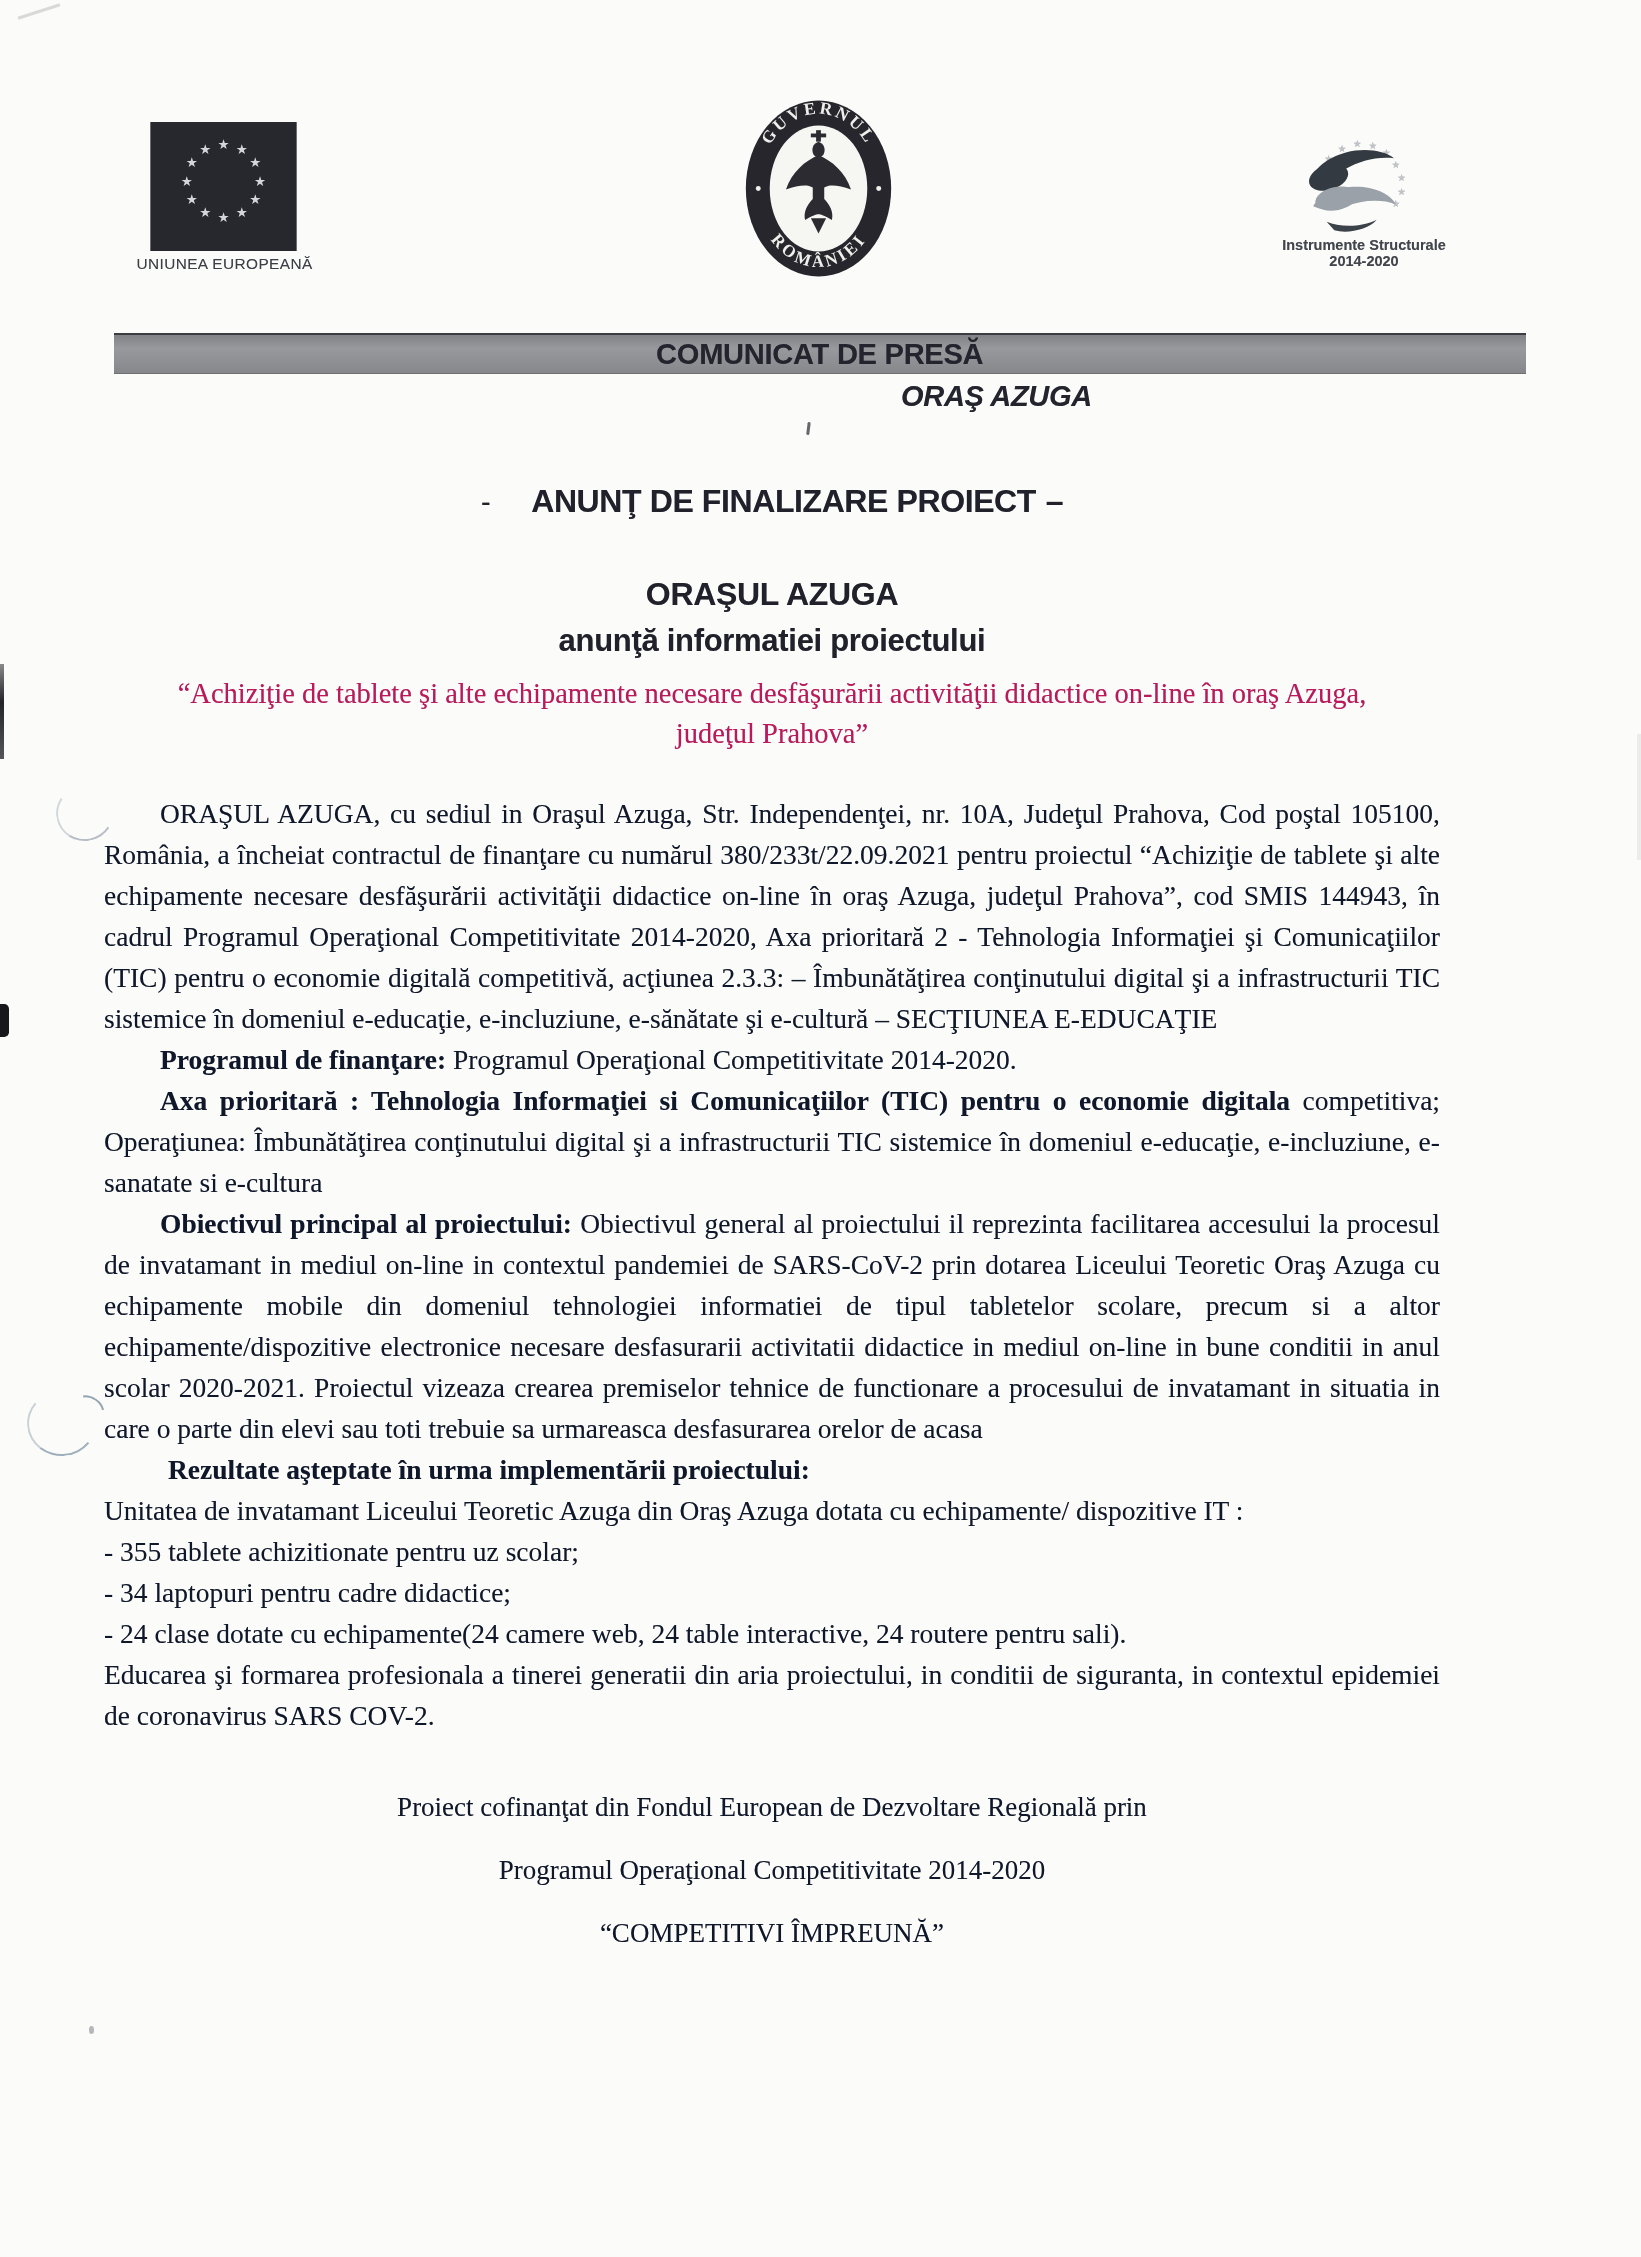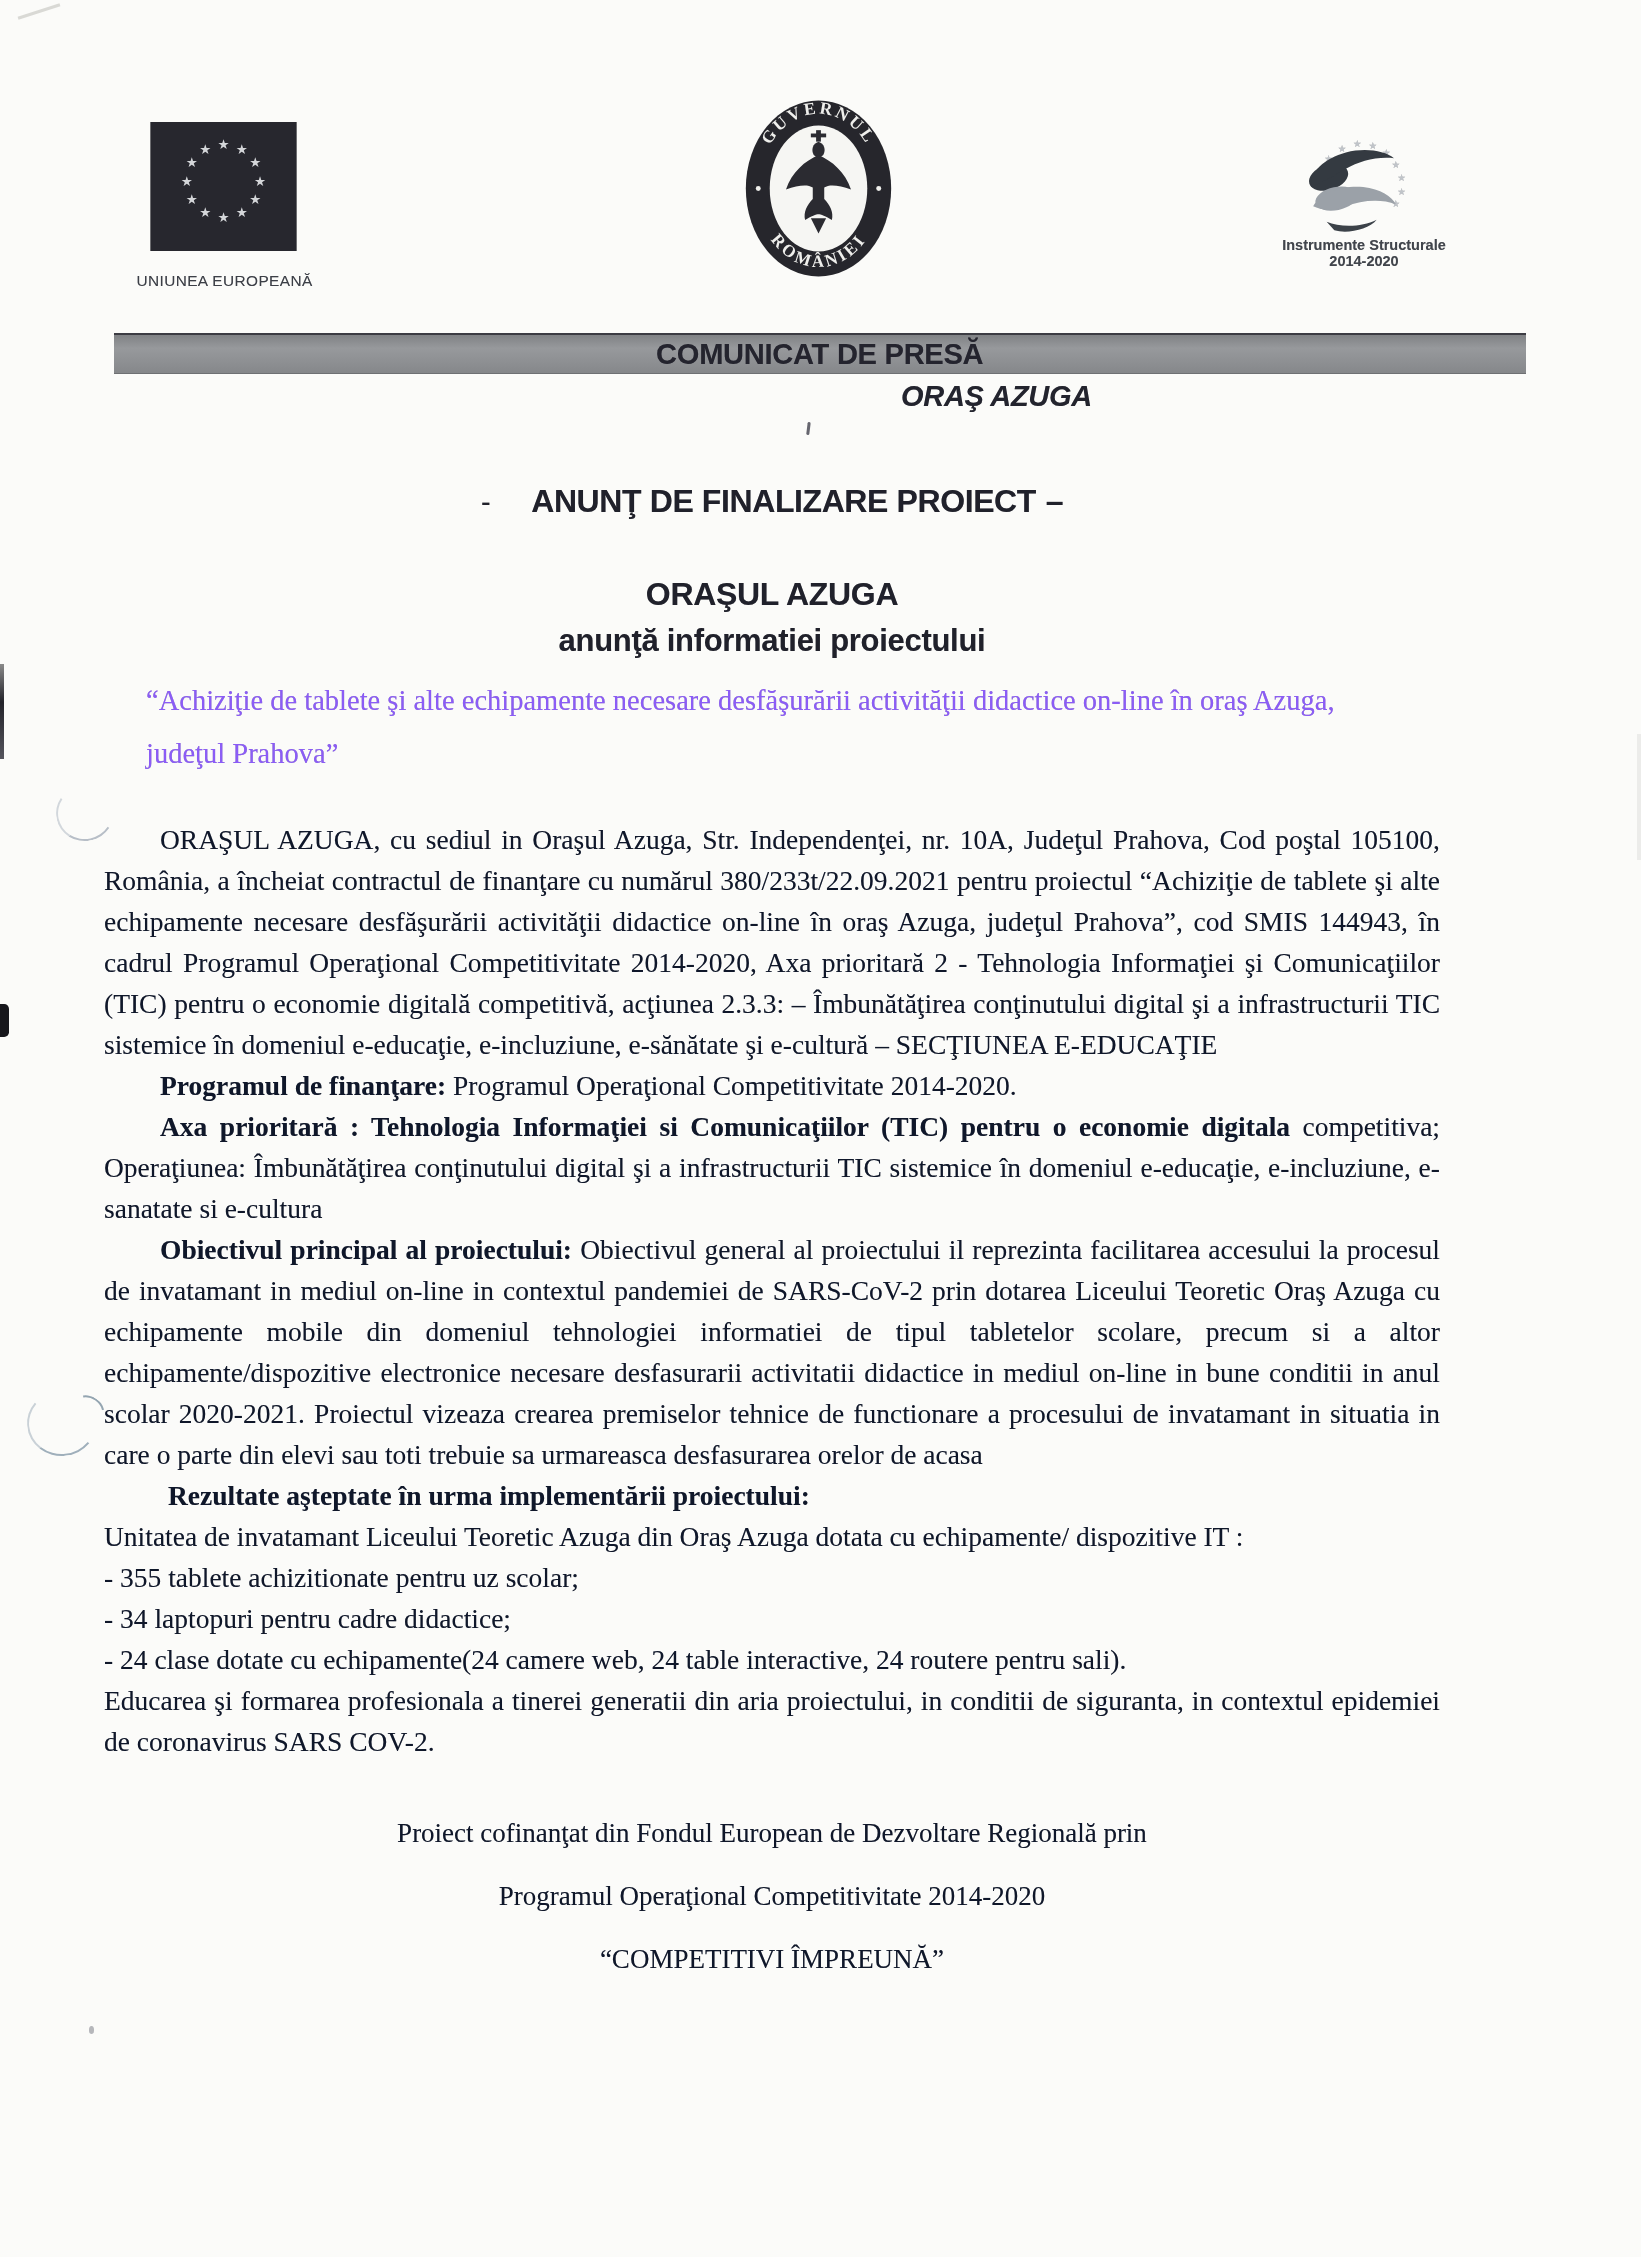--- a/index.html
+++ b/index.html
@@ -8,21 +8,21 @@
     background:#fbfbf9;
     font-family:"Liberation Sans", sans-serif;
     color:#20212b;
     overflow:hidden;
   }
   .page{position:absolute;inset:0;text-shadow:0 0 0.6px rgba(25,25,35,.32);}
   .serif{font-family:"Liberation Serif", serif;}
 
   
   .eu-logo{position:absolute;left:150px;top:122px;width:147px;}
-  .eu-label{margin-top:17px;margin-left:-27px;width:203px;text-align:center;
+  .eu-label{margin-top:0;margin-left:-27px;width:203px;text-align:center;
     font-size:15.4px;letter-spacing:0.4px;color:#3c3f47;font-weight:400;}
   .gov-seal{position:absolute;left:742px;top:97px;}
   .is-logo{position:absolute;left:1292px;top:137px;}
   .is-label{position:absolute;left:1253px;top:237px;width:222px;text-align:center;
     font-size:14.5px;font-weight:bold;color:#41454c;line-height:16.4px;}
 
   
   .banner{position:absolute;left:114px;top:333px;width:1412px;height:38px;
     background:linear-gradient(#808285,#97999c 35%,#8b8d90 80%,#85878a);
     border-top:2.9px solid #3c3c43;border-bottom:1.9px solid #6e7073;
@@ -35,22 +35,22 @@
   .byline{position:absolute;left:901px;top:380px;font-size:29px;font-weight:bold;
     font-style:italic;letter-spacing:-0.3px;color:#23242e;}
 
   
   .content{position:absolute;left:104px;top:483px;width:1336px;}
   .announce{ text-align:center;font-size:32px;font-weight:bold;letter-spacing:-0.4px;}
   .announce .dash{font-weight:400;font-size:29px;margin-right:41px;}
   .announce .enddash{margin-left:9.7px;}
   .title-city{text-align:center;font-size:32px;font-weight:bold;margin-top:56px;letter-spacing:-0.3px;}
   .title-sub{text-align:center;font-size:31px;font-weight:bold;margin-top:9.7px;letter-spacing:-0.3px;}
-  .quote{margin-top:15.4px;padding:0 42px;text-align:left;
-    font-size:28.5px;line-height:53px;color:#8b5cf6;}
+  .quote{margin-top:15.4px;padding:0 42px;text-align:center;
+    font-size:28.5px;line-height:40px;color:#be185d;}
 
   .bodytext{margin-top:39px;font-size:27.5px;line-height:41px;text-align:justify;color:#0f172a;}
   .bodytext p{margin:0;}
   .indent{text-indent:56px;}
   b,.bold{font-weight:bold;}
 
   .results-heading{margin-top:35px;font-weight:bold;text-indent:64px;}
   .list-line{margin:0;}
   .footer{margin-top:46px;text-align:center;font-size:27px;line-height:39px;}
   .footer div{margin-bottom:12.6px;padding:5.8px 0;}

